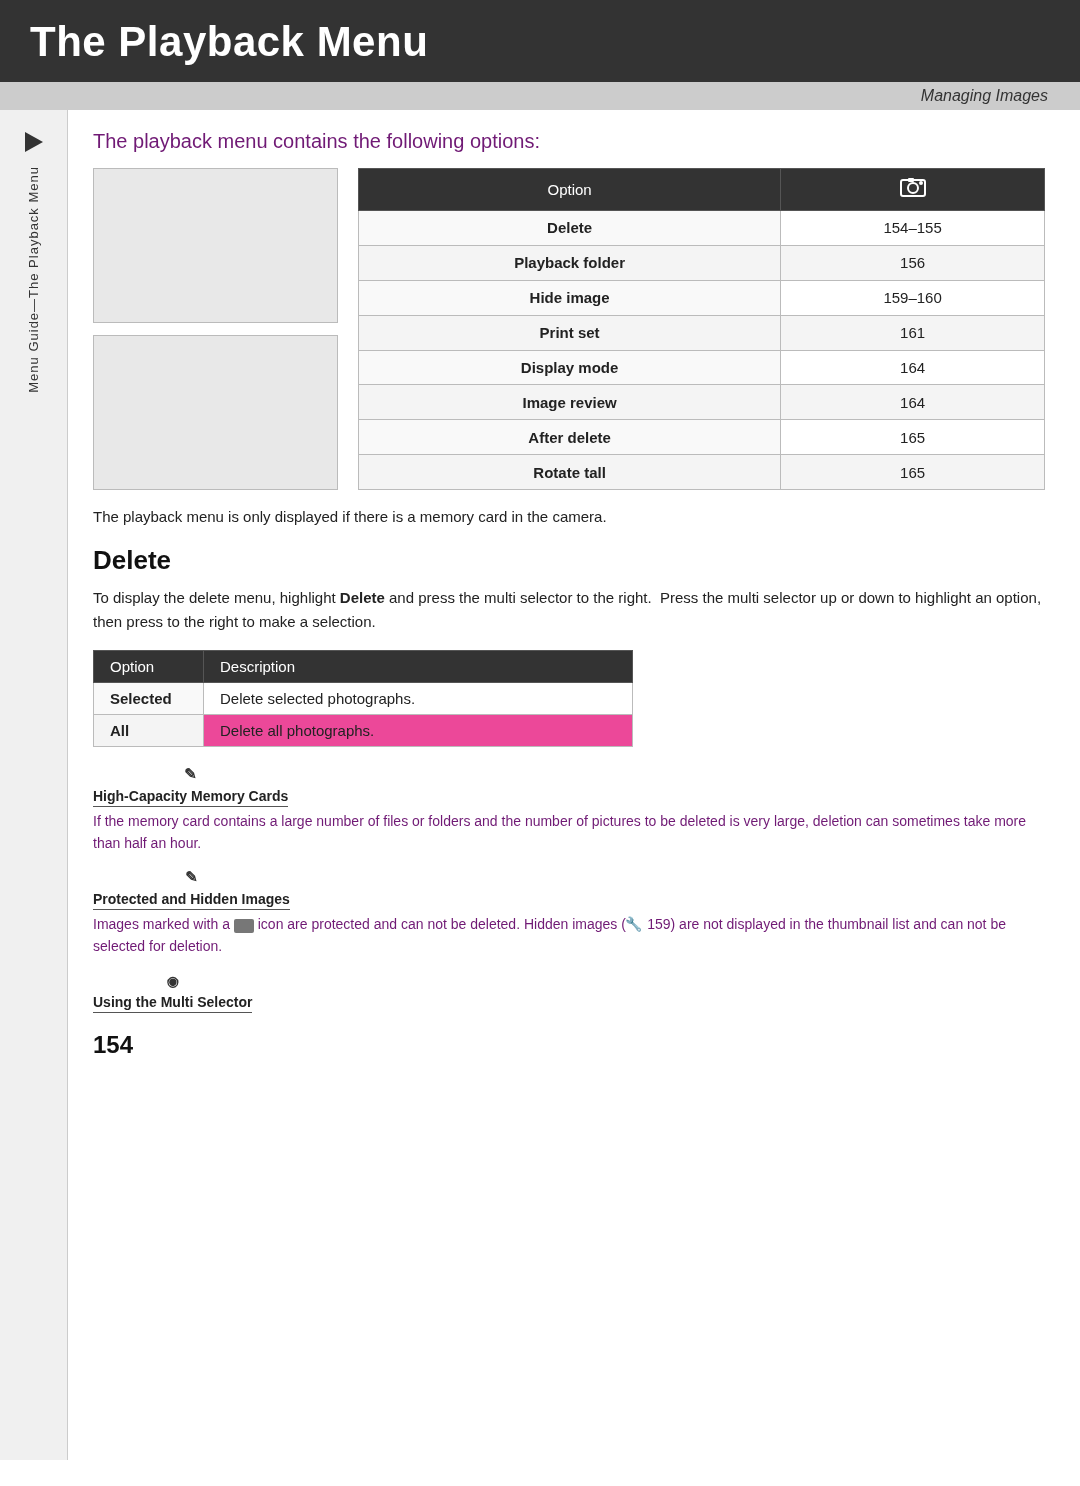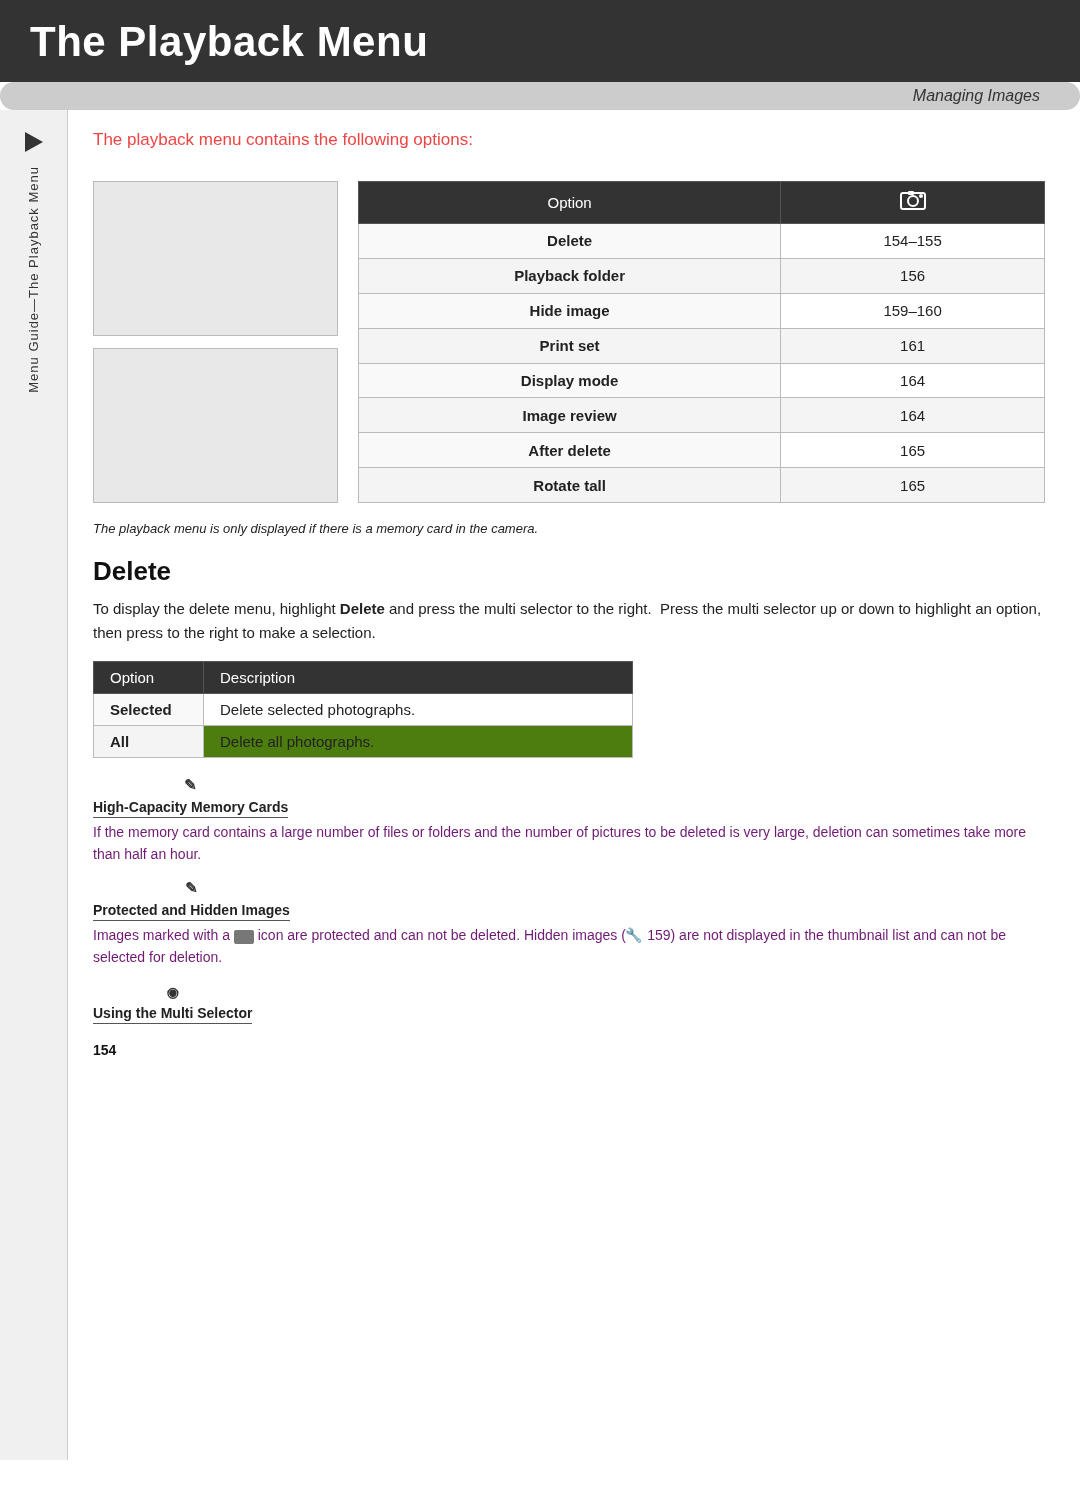--- a/index.html
+++ b/index.html
@@ -23,25 +23,24 @@
     .page-header h1 {
       color: #fff;
       font-size: 42px;
       font-weight: bold;
       letter-spacing: 0.5px;
     }
 
     .subtitle-bar {
       background: #ccc;
       text-align: right;
-      padding: 5px 40px;
+      padding: 5px 32px;
       font-style: italic;
       font-size: 16px;
       color: #333;
-      border-radius: 14px;
     }
 
     
     .page-body {
       display: flex;
       padding: 0;
     }
 
     .sidebar {
       width: 68px;
@@ -65,23 +64,23 @@
       white-space: nowrap;
     }
 
     
     .main-content {
       flex: 1;
       padding: 20px 35px 30px 25px;
     }
 
     .intro-text {
-      font-size: 17px;
-      margin-bottom: 31px;
-      color: #ef4444;
+      font-size: 20px;
+      margin-bottom: 15px;
+      color: #701a75;
     }
 
     
     .top-section {
       display: flex;
       gap: 20px;
       margin-bottom: 18px;
     }
 
     .image-column {
@@ -148,24 +147,23 @@
     }
 
     .menu-table tr:nth-child(even) td {
       background: #f4f4f4;
     }
     .menu-table tr:nth-child(even) td.option-name {
       background: #f4f4f4;
     }
 
     .note-text {
-      font-size: 13px;
+      font-size: 15px;
       margin: 14px 0 20px 0;
       color: #222;
-      font-style: italic;
     }
 
     
     .section-title {
       font-size: 26px;
       font-weight: bold;
       margin-bottom: 10px;
       color: #111;
     }
 
@@ -204,21 +202,21 @@
     }
 
     .options-table td.opt-name {
       font-weight: bold;
       text-align: left;
       width: 110px;
       background: #f9f9f9;
     }
 
     .options-table tr:nth-child(2) td {
-      background: #4d7c0f;
+      background: #ec4899;
     }
     .options-table tr:nth-child(2) td.opt-name {
       background: #f4f4f4;
     }
 
     
     .note-box {
       margin-bottom: 14px;
     }
 
@@ -251,21 +249,21 @@
       display: inline-block;
       width: 22px;
       height: 16px;
       background: #888;
       vertical-align: middle;
       border-radius: 2px;
     }
 
     
     .page-number {
-      font-size: 14px;
+      font-size: 24px;
       font-weight: bold;
       margin-top: 18px;
       color: #111;
     }
 
     
     .pencil-icon::before {
       content: "✎";
       font-size: 15px;
     }

